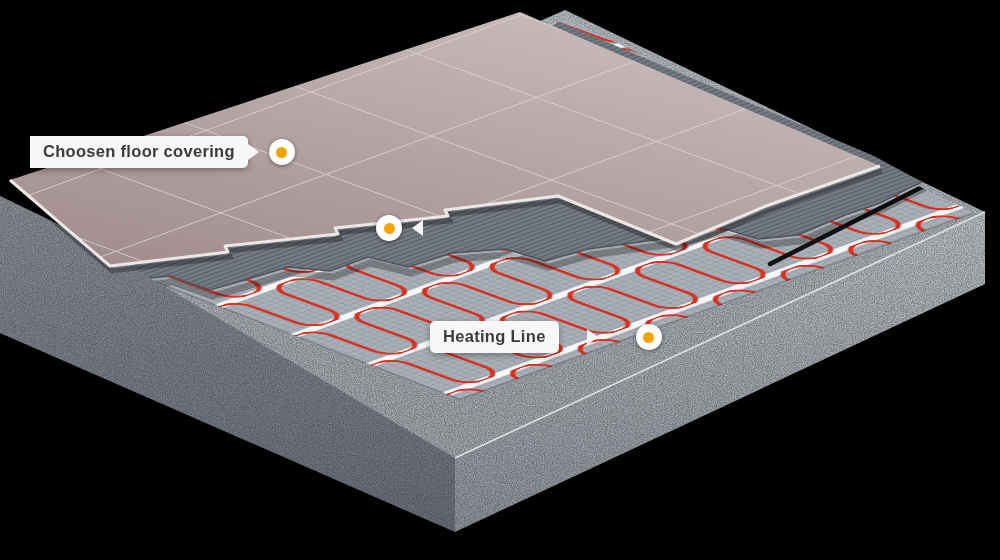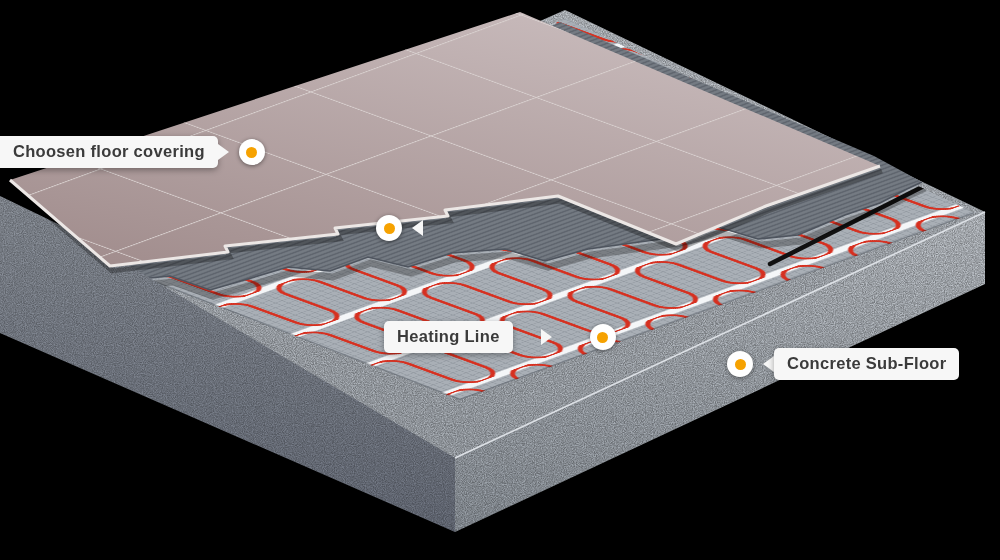--- a/index.html
+++ b/index.html
@@ -3,32 +3,32 @@
 <meta charset="utf-8">
 <style>
   html,body{margin:0;padding:0;background:#000;}
   #stage{position:relative;width:1000px;height:560px;background:#000;overflow:hidden;
          font-family:"Liberation Sans",sans-serif;}
   #illustration{position:absolute;left:0;top:0;}
 
   .callout{position:absolute;display:flex;align-items:center;z-index:5;}
   .cbox{background:#f7f7f7;color:#3b3b3b;font-size:16.5px;font-weight:600;
         letter-spacing:.3px;padding:6px 13px 7px;border-radius:5px;white-space:nowrap;
-        box-shadow:0 2px 6px rgba(0,0,0,.35);}
+        box-shadow:0 2px 6px rgba(0,0,0,.35);margin-left:30px;}
   .flat-left{border-radius:0 5px 5px 0;}
   .arr{width:0;height:0;border-top:8px solid transparent;border-bottom:8px solid transparent;}
   .arr-r{border-left:11px solid #f7f7f7;margin-right:10px;}
   .arr-l{border-right:11px solid #f7f7f7;margin-left:10px;}
   .dot{width:26px;height:26px;border-radius:50%;background:#ffffff;flex:0 0 auto;
        display:flex;align-items:center;justify-content:center;box-shadow:0 1px 4px rgba(0,0,0,.45);}
   .dot-in{width:11px;height:11px;border-radius:50%;background:#f6a201;}
 
   .co-fc{left:0;top:136px;}
   .co-screed{left:376px;top:215px;}
-  .co-heat{left:384px;top:321px;gap:28px;}
+  .co-heat{left:400px;top:321px;gap:28px;}
   .co-concrete{left:727px;top:348px;}
 </style>
 </head>
 <body>
 
 <div id="stage">
 
   <svg id="illustration" width="1000" height="560" viewBox="0 0 1000 560">
     <defs>
       <linearGradient id="gTile" x1="0.85" y1="0" x2="0.15" y2="1">
@@ -135,23 +135,14 @@
   <div class="callout co-heat">
     <div class="cbox">
       <span>Heating Line</span>
     </div>
     <div class="arr arr-r"></div>
     <div class="dot">
         <div class="dot-in"></div>
       </div>
   </div>
 
-  <div class="callout co-concrete">
-    <div class="dot">
-        <div class="dot-in"></div>
-      </div>
-    <div class="arr arr-l"></div>
-    <div class="cbox">
-      <span>Concrete Sub-Floor</span>
-    </div>
-  </div>
 
 </div>
 
 </body></html>

